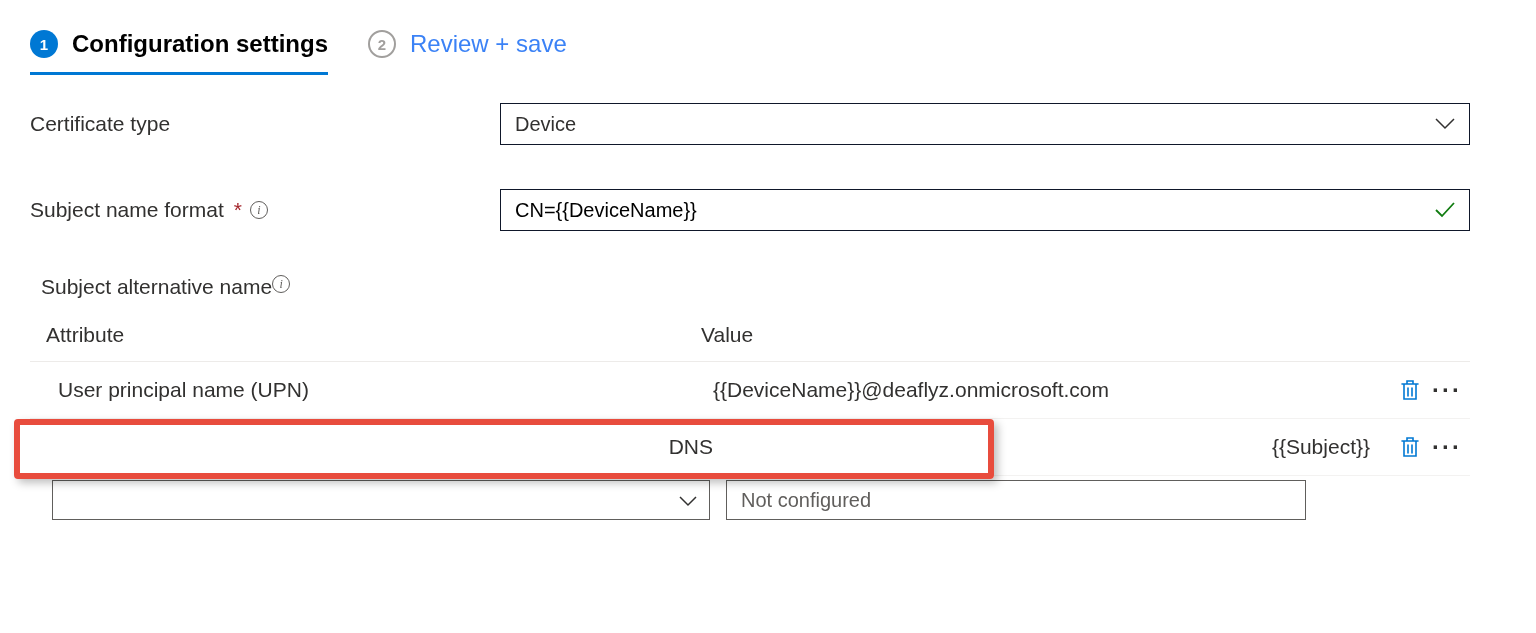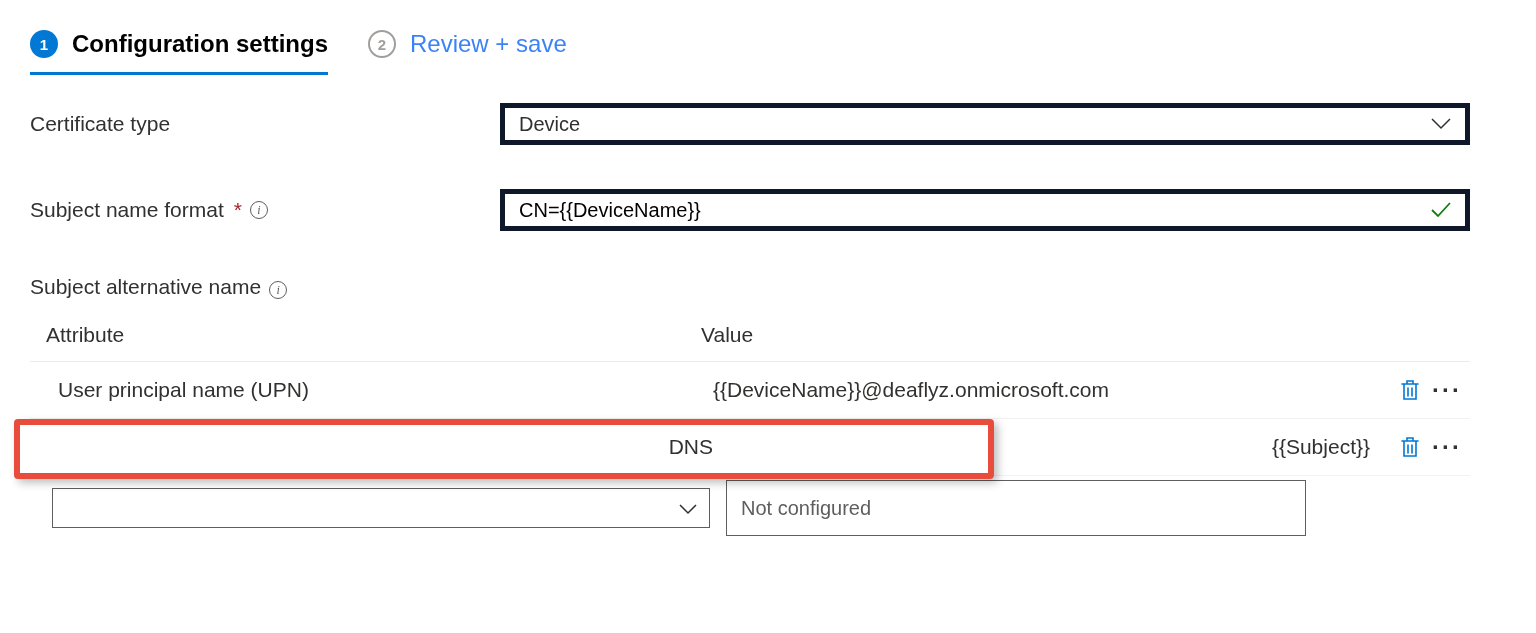--- a/index.html
+++ b/index.html
@@ -77,39 +77,39 @@
       border: 1px solid #605e5c;
       border-radius: 50%;
       font-size: 12px;
       color: #605e5c;
       font-style: italic;
       font-family: Georgia, serif;
       line-height: 1;
     }
     .select-box, .input-box {
       flex: 1;
-      border: 5px solid #0f172a;
+      border: 1px solid #0f172a;
       height: 42px;
       display: flex;
       align-items: center;
       padding: 16px 14px;
       font-size: 20px;
       background: #fff;
       position: relative;
     }
     .select-box { max-width: 970px; justify-content: space-between; cursor: pointer;}
     .input-box { max-width: 970px; justify-content: space-between; }
     .input-box input {
       border: none; outline: none; font-size: 20px; width: 100%;
       font-family: inherit;
     }
     .chevron-down svg, .checkmark svg { display:block; }
     .san-label-row {
       margin-bottom: 14px;
-      display:flex; align-items:flex-end; gap:8px;
+      display:flex; align-items:flex-start; margin-left:11px;
     }
     .san-label { font-size: 21px; color:#323130; }
     .table {
       width: 100%;
       max-width: 1440px;
     }
     .table-header {
       display: flex;
       border-bottom: 1px solid #edebe9;
       padding: 10px 0 14px 16px;
@@ -149,21 +149,21 @@
     .new-select {
       width: 658px;
       height: 40px;
       border: 1px solid #605e5c;
       display:flex; align-items:center; justify-content:flex-end;
       padding: 0 12px;
       cursor: pointer;
     }
     .new-input {
       width: 580px;
-      height: 56px;
+      height: 40px;
       border: 1px solid #605e5c;
       display:flex; align-items:center;
       padding: 0 14px;
       color: #605e5c;
     }
   </style>
 </head>
 <body>
 
 <div class="tabs">

